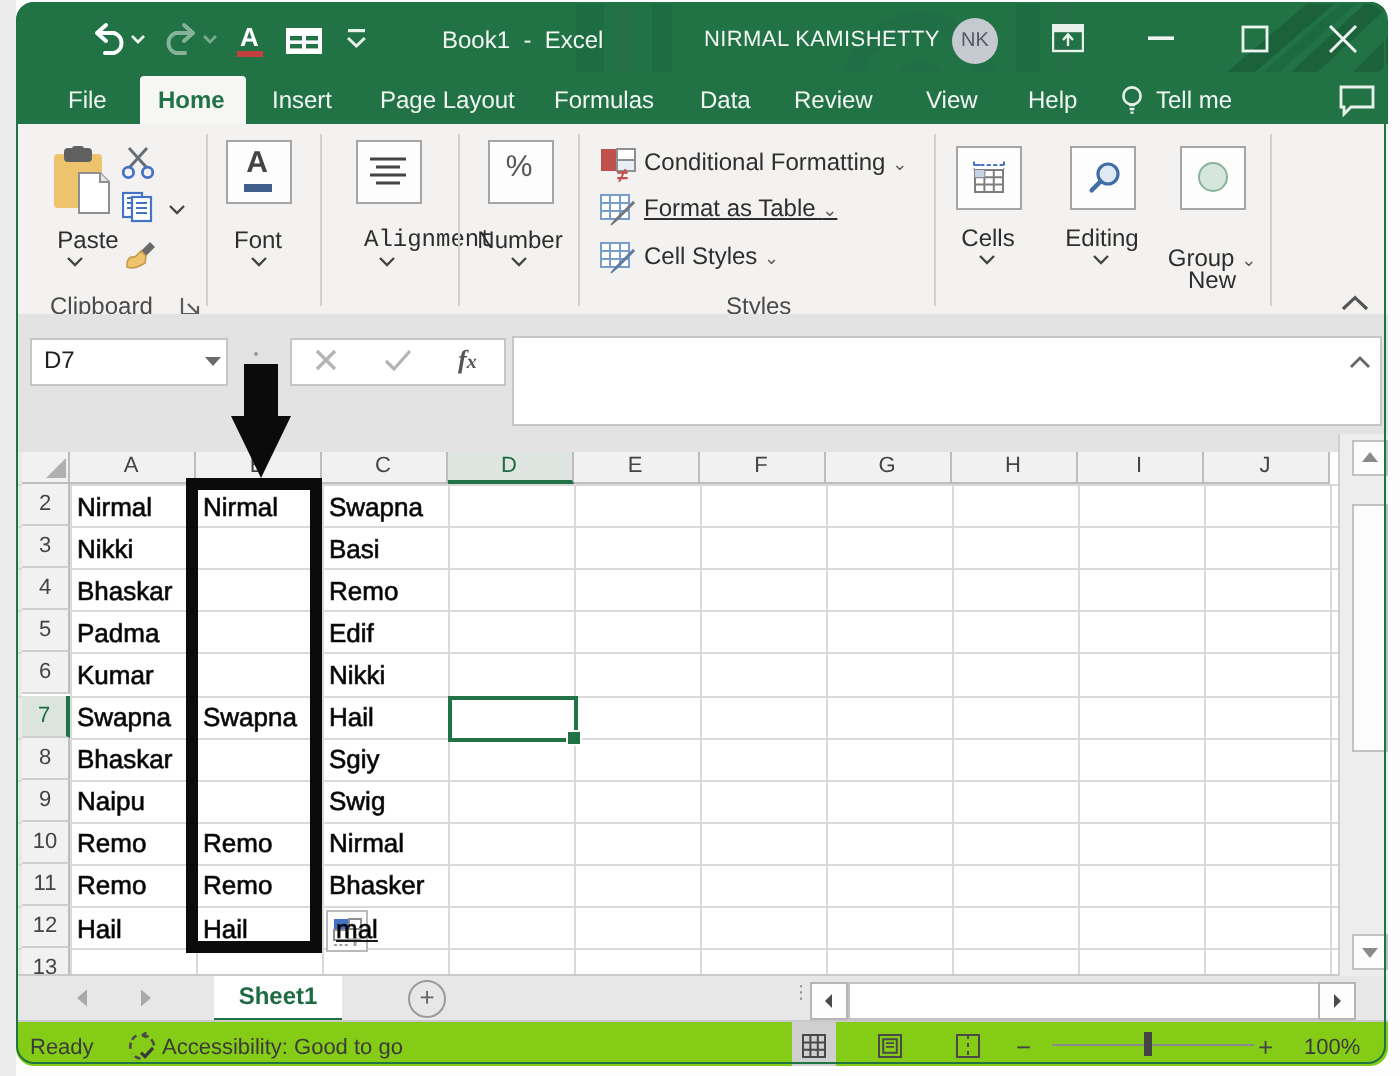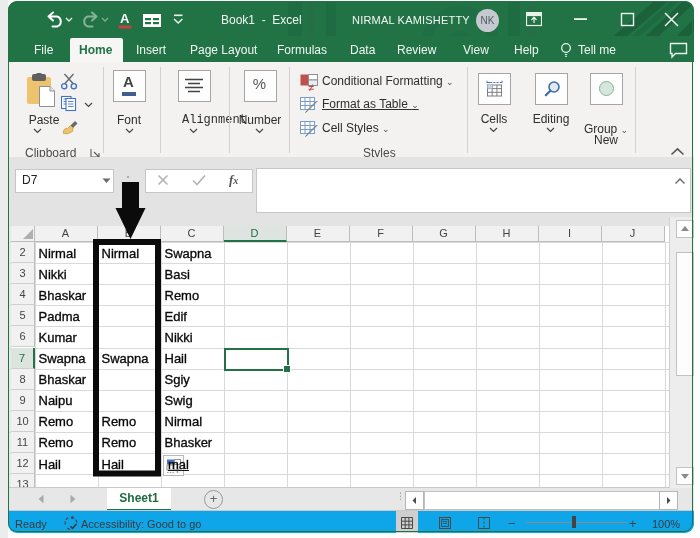--- a/index.html
+++ b/index.html
@@ -21,21 +21,21 @@
   #fbar{position:absolute;left:0;top:156px;width:686px;height:69px;background:#e3e3e3;}
   
   #sheet{position:absolute;left:0;top:225px;width:661px;height:261px;background:#fff;overflow:hidden;}
   .colhead{position:absolute;top:0px;height:15px;background:#f1f1f1;border-right:1px solid #bdbdbd;border-bottom:1px solid #bdbdbd;font-size:11px;color:#444;text-align:center;line-height:15px;}
   .rowhead{position:absolute;left:3px;width:23px;background:#f1f1f1;border-right:1px solid #bdbdbd;border-bottom:1px solid #cfcfcf;font-size:11px;color:#444;text-align:center;}
   .cell{position:absolute;font-size:13px;color:#000;white-space:nowrap;-webkit-text-stroke:0.35px #1a1a1a;}
   .gridv{position:absolute;top:0;width:1px;height:246px;background:#d9d9d9;}
   .gridh{position:absolute;left:0;width:662px;height:1px;background:#d9d9d9;}
   
   #tabbar{position:absolute;left:0;top:486px;width:686px;height:23px;background:#e7e7e7;border-top:1px solid #c9c9c9;}
-  #status{position:absolute;left:0;top:509px;width:686px;height:23px;background:#0ea5e9;border-top:1px solid #c9c9c9;font-size:11.5px;color:#3b3b3b;}
+  #status{position:absolute;left:0;top:509px;width:686px;height:23px;background:#84cc16;border-top:1px solid #c9c9c9;font-size:11.5px;color:#3b3b3b;}
   .colhead.sel{background:#dee4e0;border-bottom:2px solid #217346;color:#1e6b41;height:14px;}
   .rowhead.sel{background:#dce4de;border-right:2px solid #217346;color:#1e6b41;width:22px;}
   .corner{position:absolute;left:3px;top:0;width:23px;height:15px;background:#f1f1f1;border-right:1px solid #bdbdbd;border-bottom:1px solid #bdbdbd;}
   #vscroll{position:absolute;left:661px;top:216px;width:25px;height:271px;background:#ededed;border-left:1px solid #d0d0d0;}
   .gridv{top:16px !important;height:245px !important;}
 </style>
 </head>
 <body>
 <div class="abs" style="left:0;top:0;width:8px;height:538px;background:#ececec;"></div>
 <div id="win">

